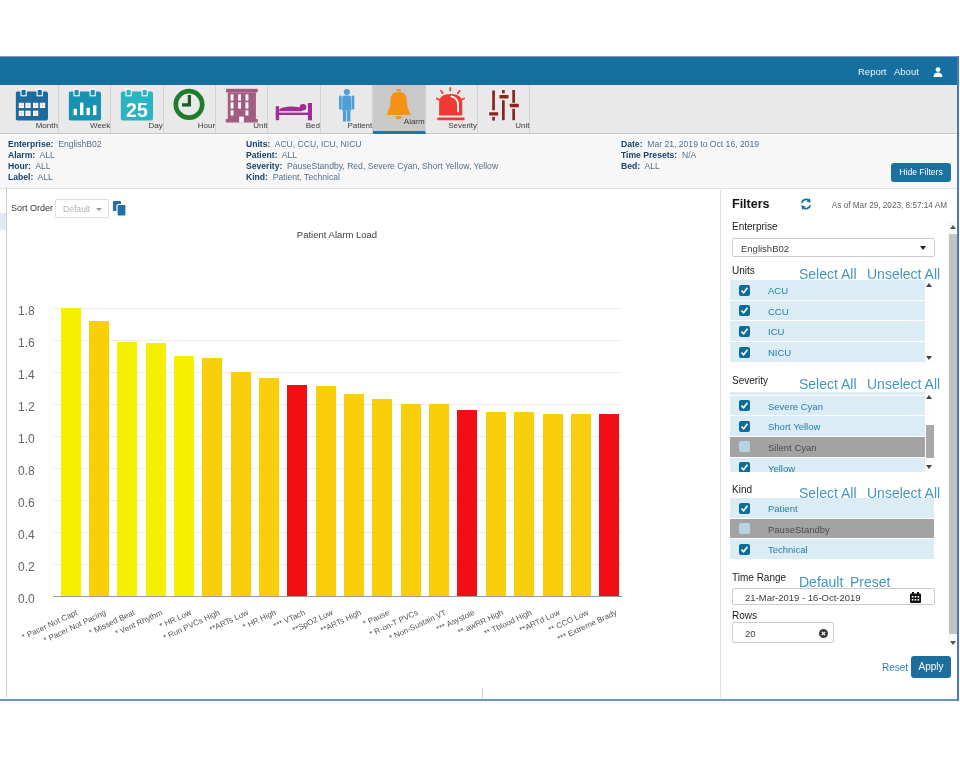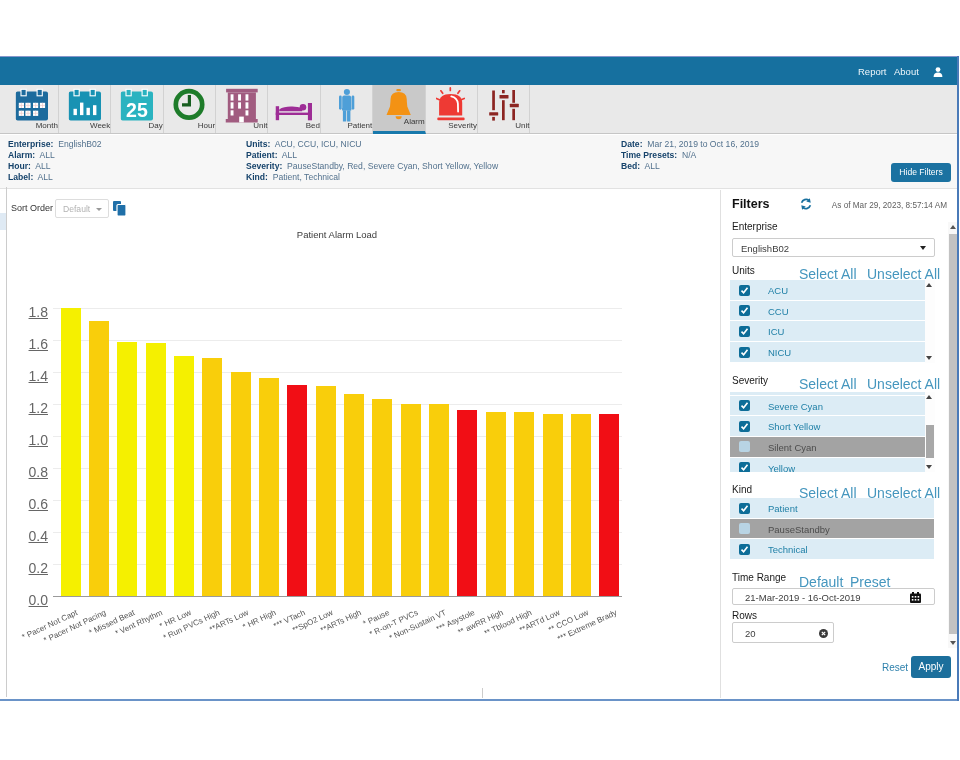--- a/index.html
+++ b/index.html
@@ -30,21 +30,21 @@
 #rightborder { position:absolute; left:956.5px; top:56px; width:2px; height:645px; background:#4a7ab8; }
 
 #sortlabel { position:absolute; left:11px; top:203px; font-size:9px; color:#333; }
 #sortsel { position:absolute; left:55px; top:199px; width:54px; height:19px; border:1px solid #ddd; border-radius:2px; background:#fff; }
 #sortsel .txt { position:absolute; left:7px; top:4px; font-size:8.6px; color:#b3b3b3; }
 #sortsel .car { position:absolute; right:6px; top:8px; width:0; height:0; border-left:3px solid transparent; border-right:3px solid transparent; border-top:3.8px solid #999; }
 
 #charttitle { position:absolute; left:237px; top:229px; width:200px; text-align:center; font-size:9.5px; color:#3c3c3c; }
 .gridline { position:absolute; left:53px; width:569px; height:1px; background:#ececec; }
 .axisline { position:absolute; left:53px; width:569px; height:1px; background:#9a9a9a; }
-.ylab { position:absolute; left:18px; width:30px; text-align:right; font-size:14px; color:#666;text-decoration:underline; }
+.ylab { position:absolute; left:18px; width:30px; font-size:12px; color:#666; }
 .bar { position:absolute; width:20px; }
 .xlab { position:absolute; font-size:8px; color:#555; white-space:nowrap; transform:rotate(-25deg); transform-origin:top right; }
 
 .rp-label { position:absolute; font-size:10px; color:#1a1a1a; }
 .rp-link { position:absolute; font-size:14px; color:#4596be; }
 .listbox { position:absolute; left:730px; width:204px; }
 .row { position:relative; width:204px; height:19.7px; margin-bottom:1px; }
 .row.on { background:#dcecf5; }
 .row.off { background:#a3a3a3; }
 .row .cb { position:absolute; left:9px; top:4.5px; width:11px; height:11px; border-radius:2px; }

